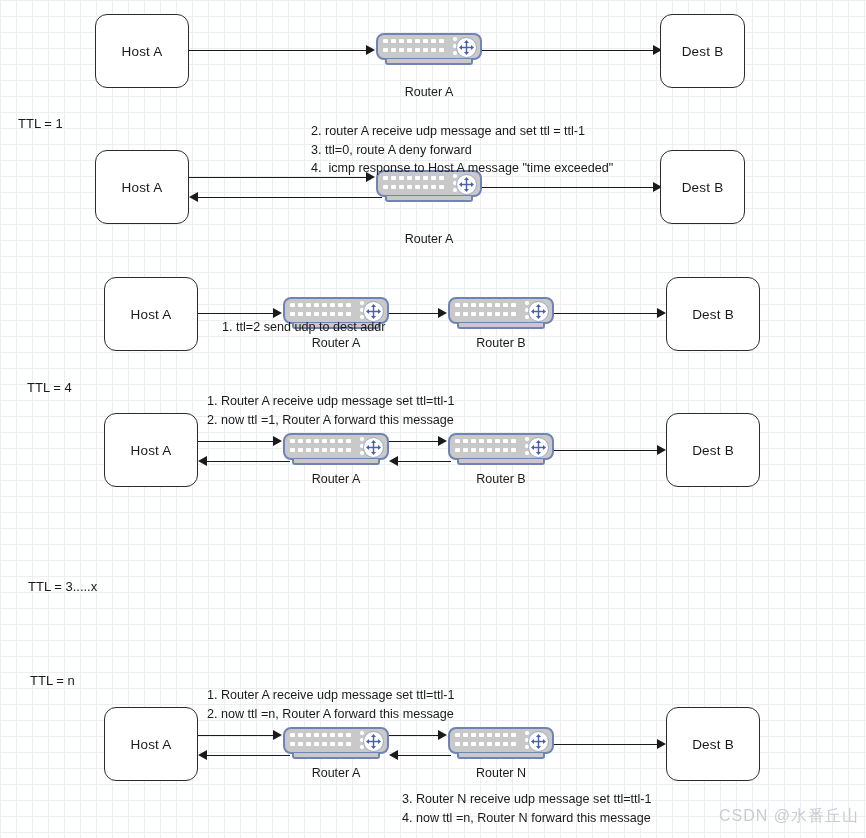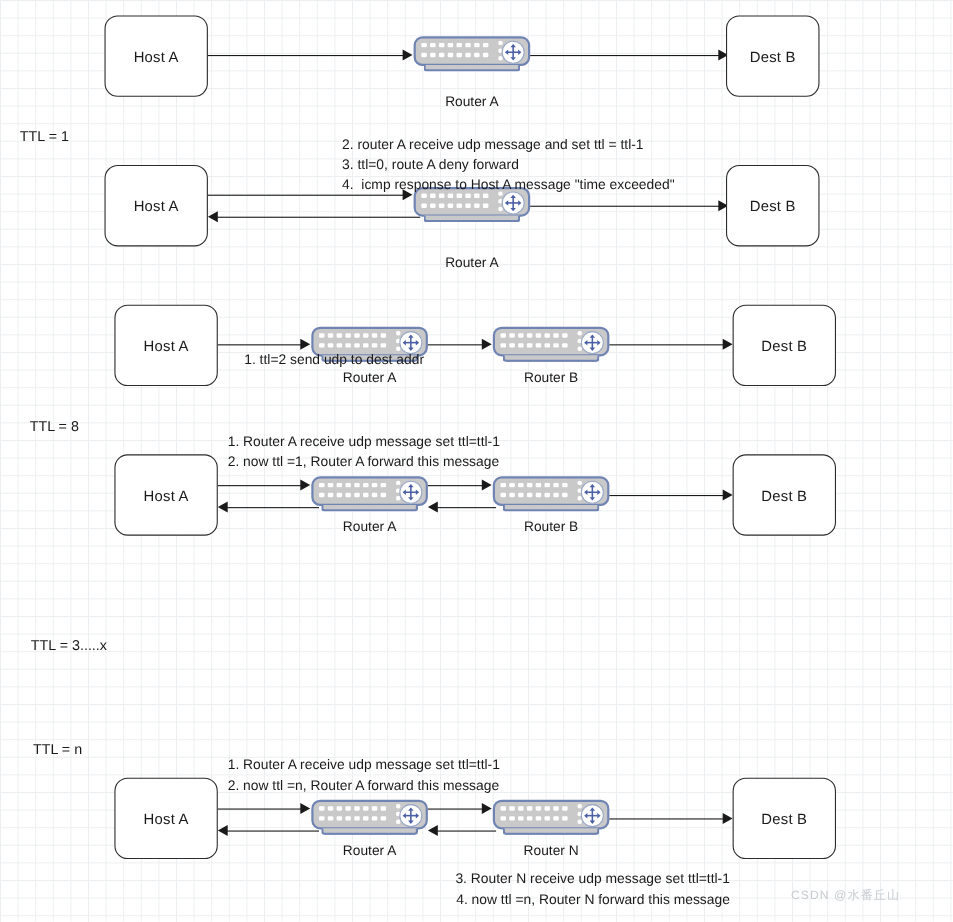--- a/index.html
+++ b/index.html
@@ -126,33 +126,33 @@
     white-space: pre;
   }
   .ttl-label {
     position: absolute;
     font-size: 13px;
     color: #1a1a1a;
     white-space: nowrap;
   }
   .watermark {
     position: absolute;
-    font-size: 11px;
+    font-size: 16px;
     color: #c8ccd0;
     white-space: nowrap;
     letter-spacing: 1px;
   }
 </style>
 </head>
 <body>
 
 <div id="canvas">
 
   <div class="ttl-label" style="left:18px; top:116px;">TTL = 1</div>
-  <div class="ttl-label" style="left:27px; top:380px;">TTL = 8</div>
+  <div class="ttl-label" style="left:27px; top:380px;">TTL = 4</div>
   <div class="ttl-label" style="left:28px; top:579px;">TTL = 3.....x</div>
   <div class="ttl-label" style="left:30px; top:673px;">TTL = n</div>
 
   <div class="node-box" style="left:95px; top:14px; width:94px; height:74px;">Host A</div>
 
   <div class="line" style="left:189px; top:50px; width:179px;"></div>
   <div class="arrow-r" style="left:366px; top:45px;"></div>
 
   <div class="router" style="left:376px; top:33px;">
     <div class="chassis"></div>
@@ -556,18 +556,18 @@
   </div>
   <div class="router-label" style="left:448px; top:766px; width:106px;">Router N</div>
 
   <div class="line" style="left:554px; top:744px; width:104px;"></div>
   <div class="arrow-r" style="left:657px; top:739px;"></div>
 
   <div class="node-box" style="left:666px; top:707px; width:94px; height:74px;">Dest B</div>
 
   <div class="note" style="left:207px; top:686px;">1. Router A receive udp message set ttl=ttl-1
 2. now ttl =n, Router A forward this message</div>
-  <div class="note" style="left:414px; top:790px;text-align:right;">3. Router N receive udp message set ttl=ttl-1
+  <div class="note" style="left:402px; top:790px;">3. Router N receive udp message set ttl=ttl-1
 4. now ttl =n, Router N forward this message</div>
 
   <div class="watermark" style="left:719px; top:806px;">CSDN @水番丘山</div>
 
 </div>
 
 </body></html>

